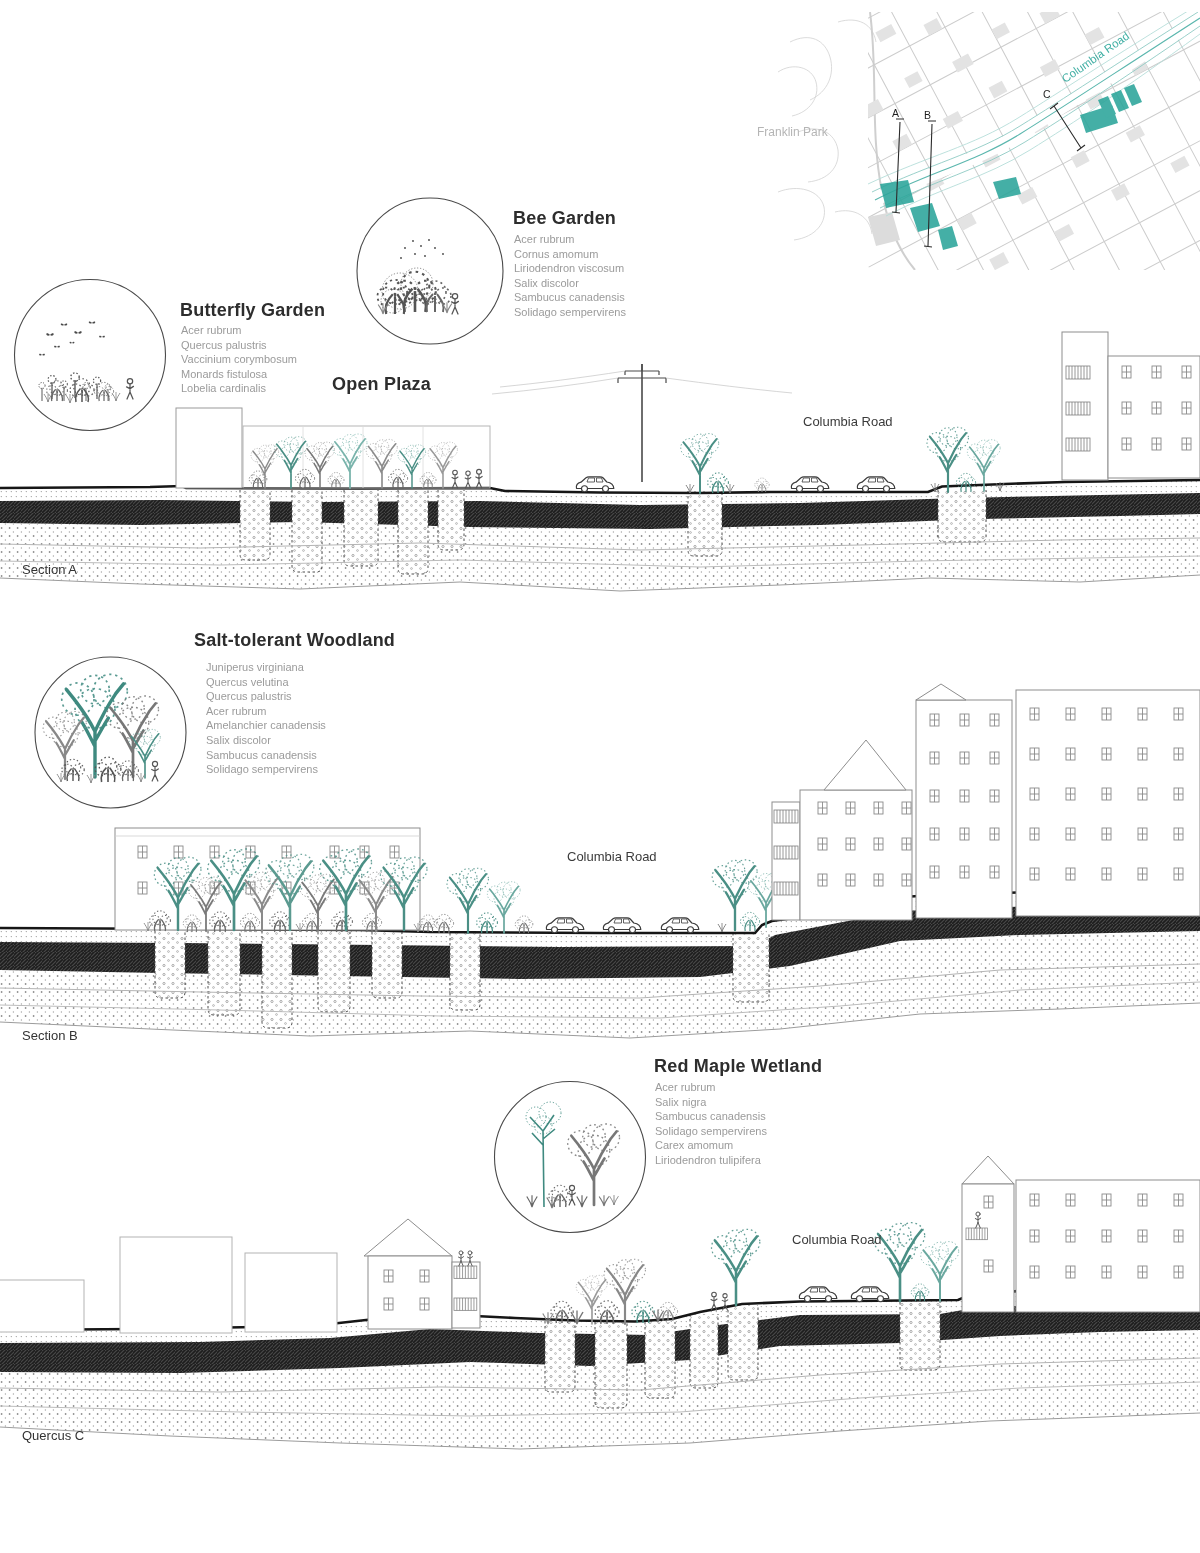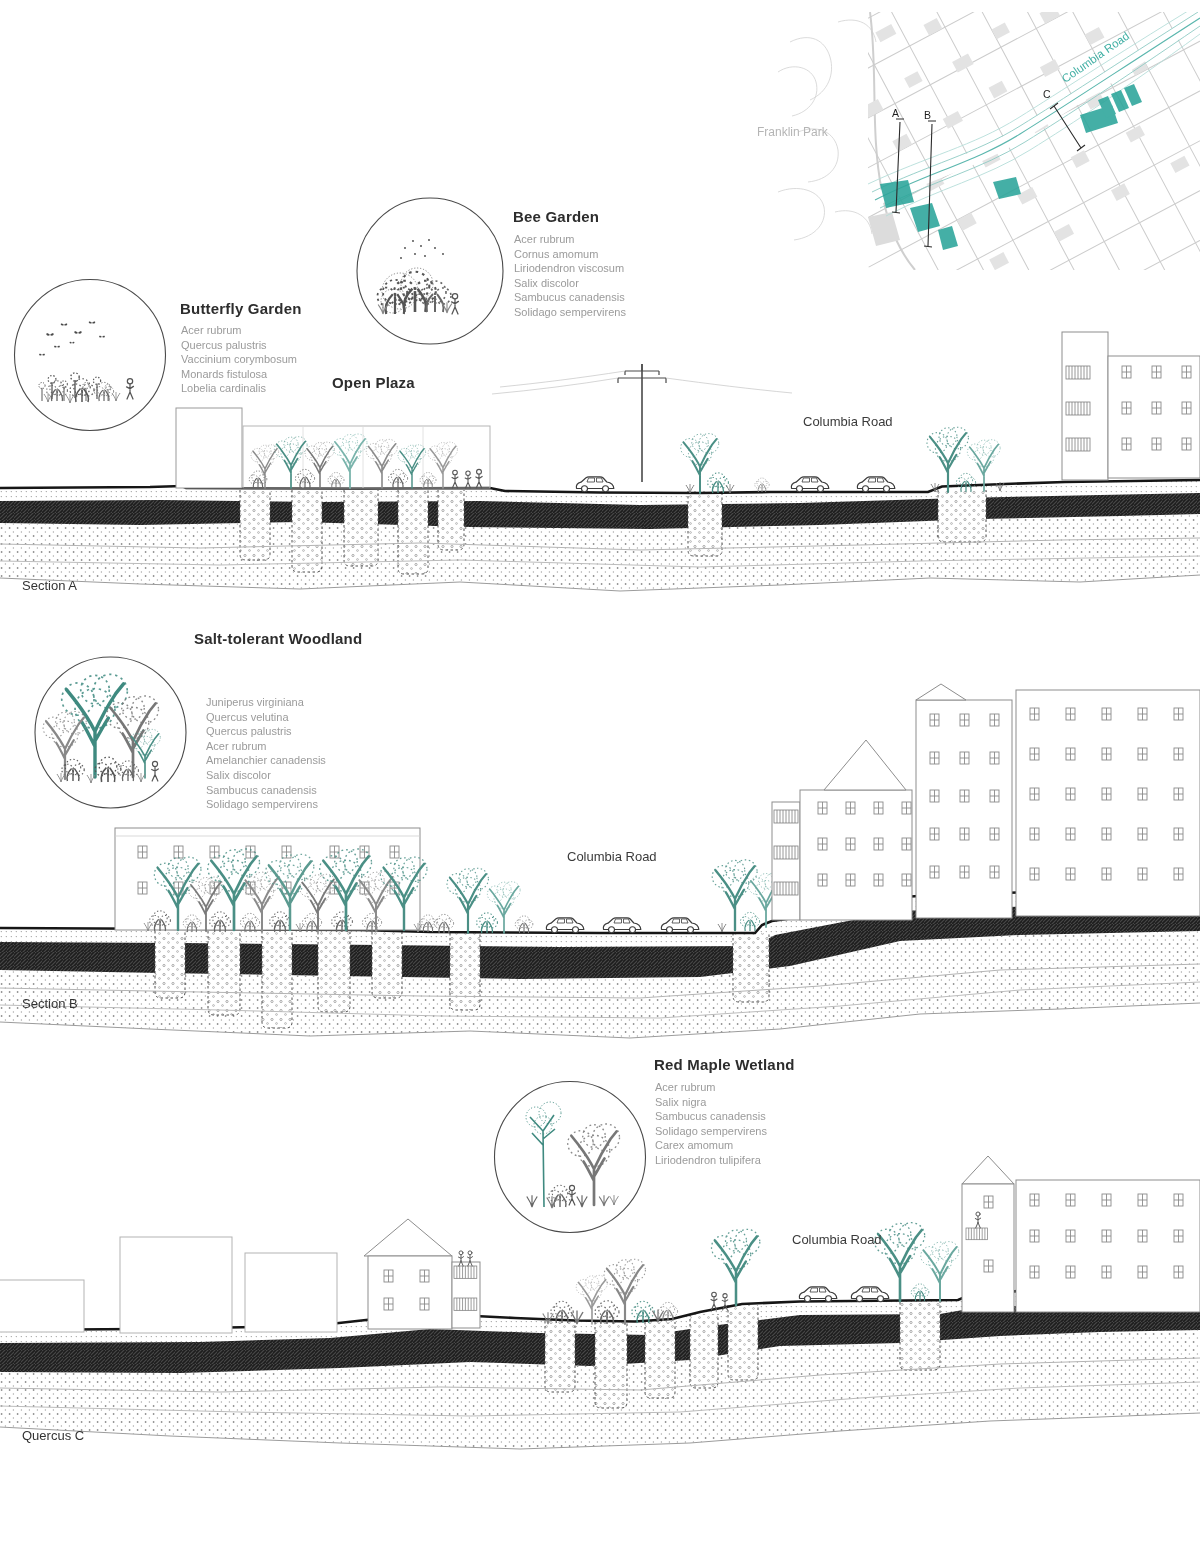--- a/index.html
+++ b/index.html
@@ -1,21 +1,21 @@
 <!DOCTYPE html>
 <html><head>
 <meta charset="utf-8">
 <style>
   * { margin:0; padding:0; box-sizing:border-box; }
   html,body { background:#fff; }
   body { font-family:"Liberation Sans", sans-serif; }
   #sheet { position:relative; width:1200px; height:1553px; background:#fff; overflow:hidden; }
   .abs { position:absolute; }
   svg { display:block; }
-  .palette-title { font-size:15px; font-weight:600; color:#2d2d2d; letter-spacing:.2px; white-space:nowrap; }
+  .palette-title { font-size:18px; font-weight:600; color:#2d2d2d; letter-spacing:.2px; white-space:nowrap; }
   .species-list { font-size:11px; color:#9b9b9b; line-height:14.6px; white-space:nowrap; }
   .road-label { font-size:13px; color:#3a3a3a; white-space:nowrap; }
   .section-label { font-size:13px; color:#333; white-space:nowrap; }
   .map-label-park { font-size:12px; color:#b5b5b5; white-space:nowrap; }
   .map-label-road { font-size:11.5px; color:#43b0a5; white-space:nowrap;
                     transform:rotate(-35deg); transform-origin:left center; }
   .map-marker { font-size:10.5px; color:#1f1f1f; }
 </style>
 </head>
 <body>
@@ -570,35 +570,35 @@
       <div>Acer rubrum</div>
       <div>Cornus amomum</div>
       <div>Liriodendron viscosum</div>
       <div>Salix discolor</div>
       <div>Sambucus canadensis</div>
       <div>Solidago sempervirens</div>
     </div>
 
   <div class="abs palette-title" style="left:332px;top:374px">Open Plaza</div>
   <div class="abs road-label" style="left:803px;top:414px">Columbia Road</div>
-  <div class="abs section-label" style="left:22px;top:578px">Section A</div>
+  <div class="abs section-label" style="left:22px;top:562px">Section A</div>
 
   <div class="abs palette-title" style="left:194px;top:630px">Salt-tolerant Woodland</div>
-  <div class="abs species-list" style="left:206px;top:695px">
+  <div class="abs species-list" style="left:206px;top:660px">
       <div>Juniperus virginiana</div>
       <div>Quercus velutina</div>
       <div>Quercus palustris</div>
       <div>Acer rubrum</div>
       <div>Amelanchier canadensis</div>
       <div>Salix discolor</div>
       <div>Sambucus canadensis</div>
       <div>Solidago sempervirens</div>
     </div>
   <div class="abs road-label" style="left:567px;top:849px">Columbia Road</div>
-  <div class="abs section-label" style="left:22px;top:996px">Section B</div>
+  <div class="abs section-label" style="left:22px;top:1028px">Section B</div>
 
   <div class="abs palette-title" style="left:654px;top:1056px">Red Maple Wetland</div>
   <div class="abs species-list" style="left:655px;top:1080px">
       <div>Acer rubrum</div>
       <div>Salix nigra</div>
       <div>Sambucus canadensis</div>
       <div>Solidago sempervirens</div>
       <div>Carex amomum</div>
       <div>Liriodendron tulipifera</div>
     </div>

